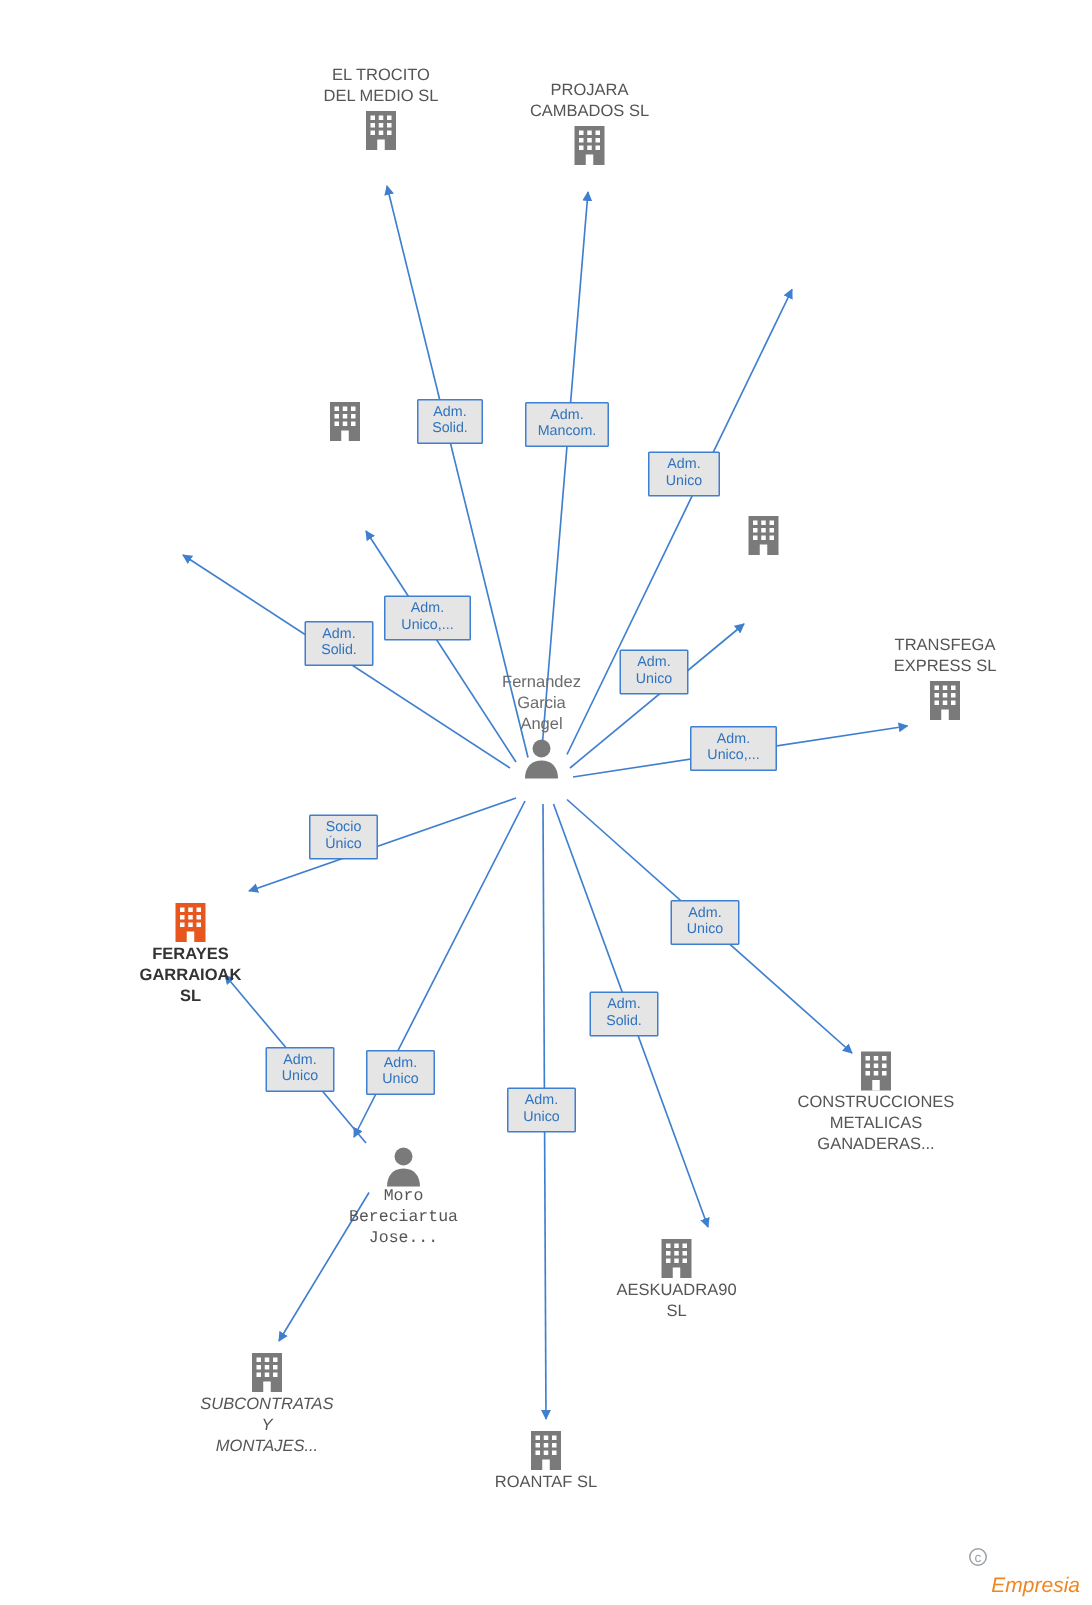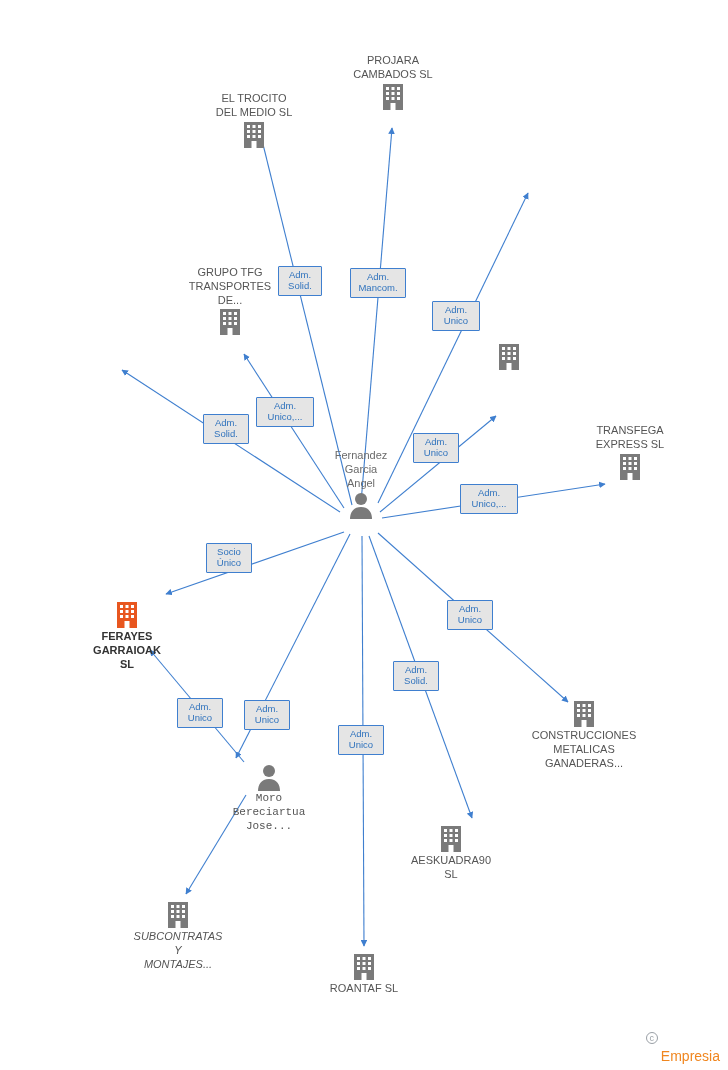--- a/index.html
+++ b/index.html
@@ -60,21 +60,21 @@
     gap: 3px;
   }
   .watermark .wm-c {
     border: 1px solid #9aa0a6;
     border-radius: 50%;
     width: 12px; height: 12px;
     font-size: 9px;
     line-height: 10px;
     text-align: center;
   }
-  .watermark .wm-text { color: #f0861f; font-size: 14px; margin-top: 36px; }
+  .watermark .wm-text { color: #f0861f; font-style: italic; font-size: 14px; margin-top: 36px; }
   .watermark .wm-text .wm-e { color: #f0861f; }
 </style>
 </head>
 <body>
 
 <div id="canvas">
 
   <svg id="edges" viewBox="0 0 728 1070">
     <defs>
       <marker id="arrow" viewBox="0 0 10 10" refX="9" refY="5" markerWidth="6" markerHeight="6" orient="auto-start-reverse">
@@ -106,21 +106,21 @@
       <path d="M 362 536 L 364 946"></path>
 
       <path d="M 350 534 L 236 758"></path>
 
       <path d="M 244 762 L 150 650"></path>
 
       <path d="M 246 795 L 186 894"></path>
     </g>
   </svg>
 
-  <div class="node" style="left:194px; top:44px; width:120px;margin-top:48px;">
+  <div class="node" style="left:194px; top:44px; width:120px;">
     <span class="label">EL TROCITO
 DEL MEDIO  SL</span>
     <span class="glyph">
       <svg width="26" height="30" viewBox="0 0 26 30">
           <g fill="#7a7a7a">
         <rect x="3" y="2" width="20" height="26"></rect>
           </g>
         <g fill="#ffffff">
           <rect x="6" y="5" width="3" height="3"></rect>
             <rect x="11.5" y="5" width="3" height="3"></rect>
@@ -154,23 +154,20 @@
             <rect x="11.5" y="15" width="3" height="3"></rect>
             <rect x="17" y="15" width="3" height="3"></rect>
           <rect x="10.5" y="21" width="5" height="7"></rect>
         </g>
       </svg>
     </span>
   </div>
 
 
   <div class="node" style="left:170px; top:266px; width:120px;">
-    <span class="label">GRUPO TFG
-TRANSPORTES
-DE...</span>
     <span class="glyph">
       <svg width="26" height="30" viewBox="0 0 26 30">
           <rect x="3" y="2" width="20" height="26" fill="#7a7a7a"></rect>
         <g fill="#ffffff">
           <rect x="6" y="5" width="3" height="3"></rect>
             <rect x="11.5" y="5" width="3" height="3"></rect>
             <rect x="17" y="5" width="3" height="3"></rect>
           <rect x="6" y="10" width="3" height="3"></rect>
             <rect x="11.5" y="10" width="3" height="3"></rect>
             <rect x="17" y="10" width="3" height="3"></rect>

